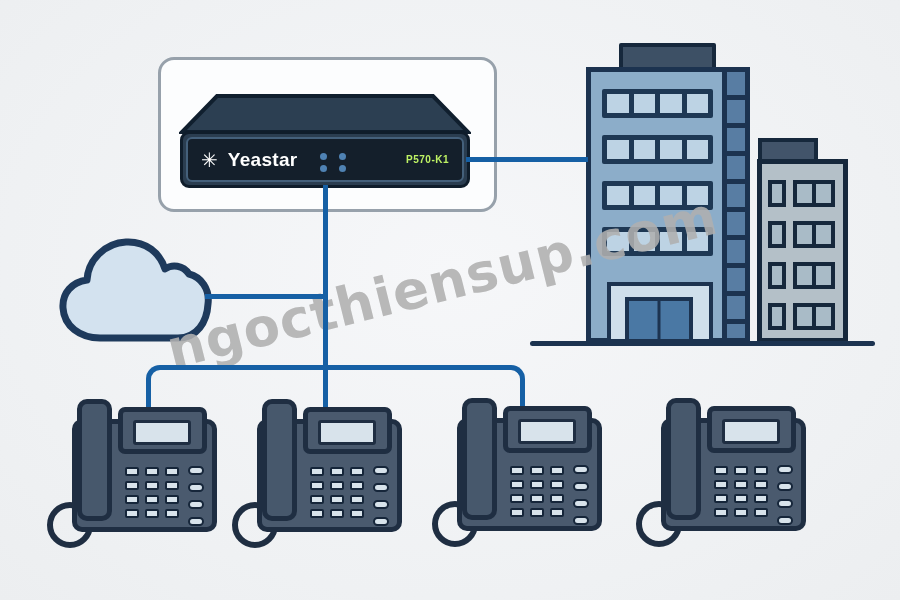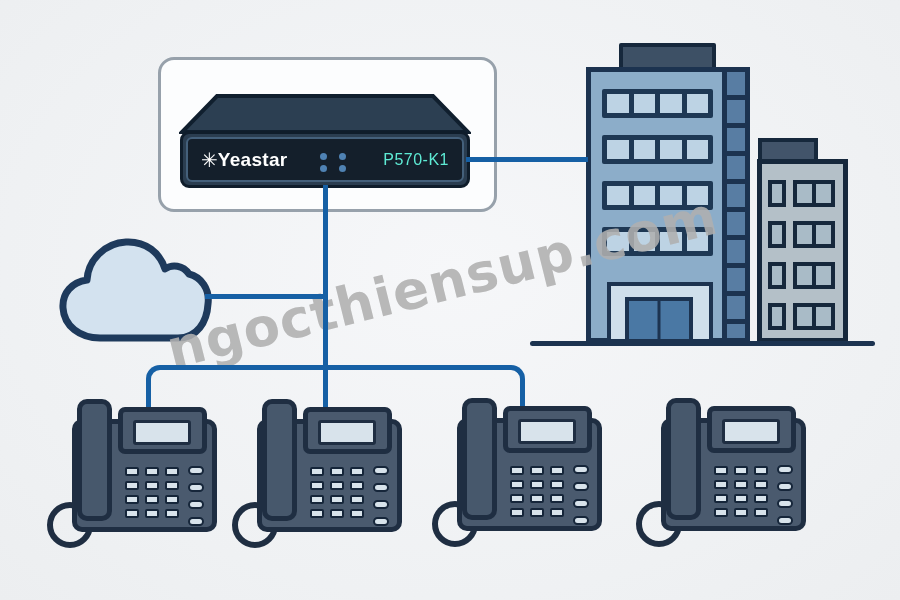--- a/index.html
+++ b/index.html
@@ -13,22 +13,22 @@
   
   .device-frame { position:absolute; left:158px; top:57px; width:339px; height:155px;
                   background:#fcfdfe; border:3px solid #97a1ab; border-radius:16px; z-index:1; }
   .device-top { position:absolute; left:179px; top:94px; width:292px; height:40px; z-index:1; }
   .device-front { position:absolute; left:180px; top:131px; width:290px; height:57px;
                   background:#2a3d50; border:3px solid #0f1d2b; border-radius:9px; z-index:1; }
   .device-panel { position:absolute; left:186px; top:137px; width:278px; height:45px;
                   background:#141f2b; border:2px solid #44607b; border-radius:6px;
                   display:flex; align-items:center; padding:0 13px; z-index:1; }
   .logo-mark { color:#ffffff; font-size:20px; line-height:1; }
-  .brand-label { color:#ffffff; font-weight:bold; font-size:19px; margin-left:0; letter-spacing:.3px; }
-  .model-label { margin-left:auto; color:#5eead4; font-weight:normal; font-size:16px; letter-spacing:.5px; }
+  .brand-label { color:#ffffff; font-weight:bold; font-size:19px; margin-left:10px; letter-spacing:.3px; }
+  .model-label { margin-left:auto; color:#bef264; font-weight:bold; font-size:10px; letter-spacing:.5px; }
   .leds { position:absolute; left:132px; top:14px; display:grid;
           grid-template-columns:repeat(2,7px); grid-auto-rows:7px; gap:5px 12px; }
   .leds i { display:block; background:#4f82b3; border-radius:50%; }
 
   
   .line { position:absolute; background:#1660a5; z-index:3; }
   .line-pbx-building { left:466px; top:157px; width:122px; height:5px; }
   .line-cloud { left:205px; top:294px; width:123px; height:5px; }
   .line-pbx-down { left:323px; top:185px; width:5px; height:228px; }
   .branch { position:absolute; left:146px; top:365px; width:379px; height:48px;

